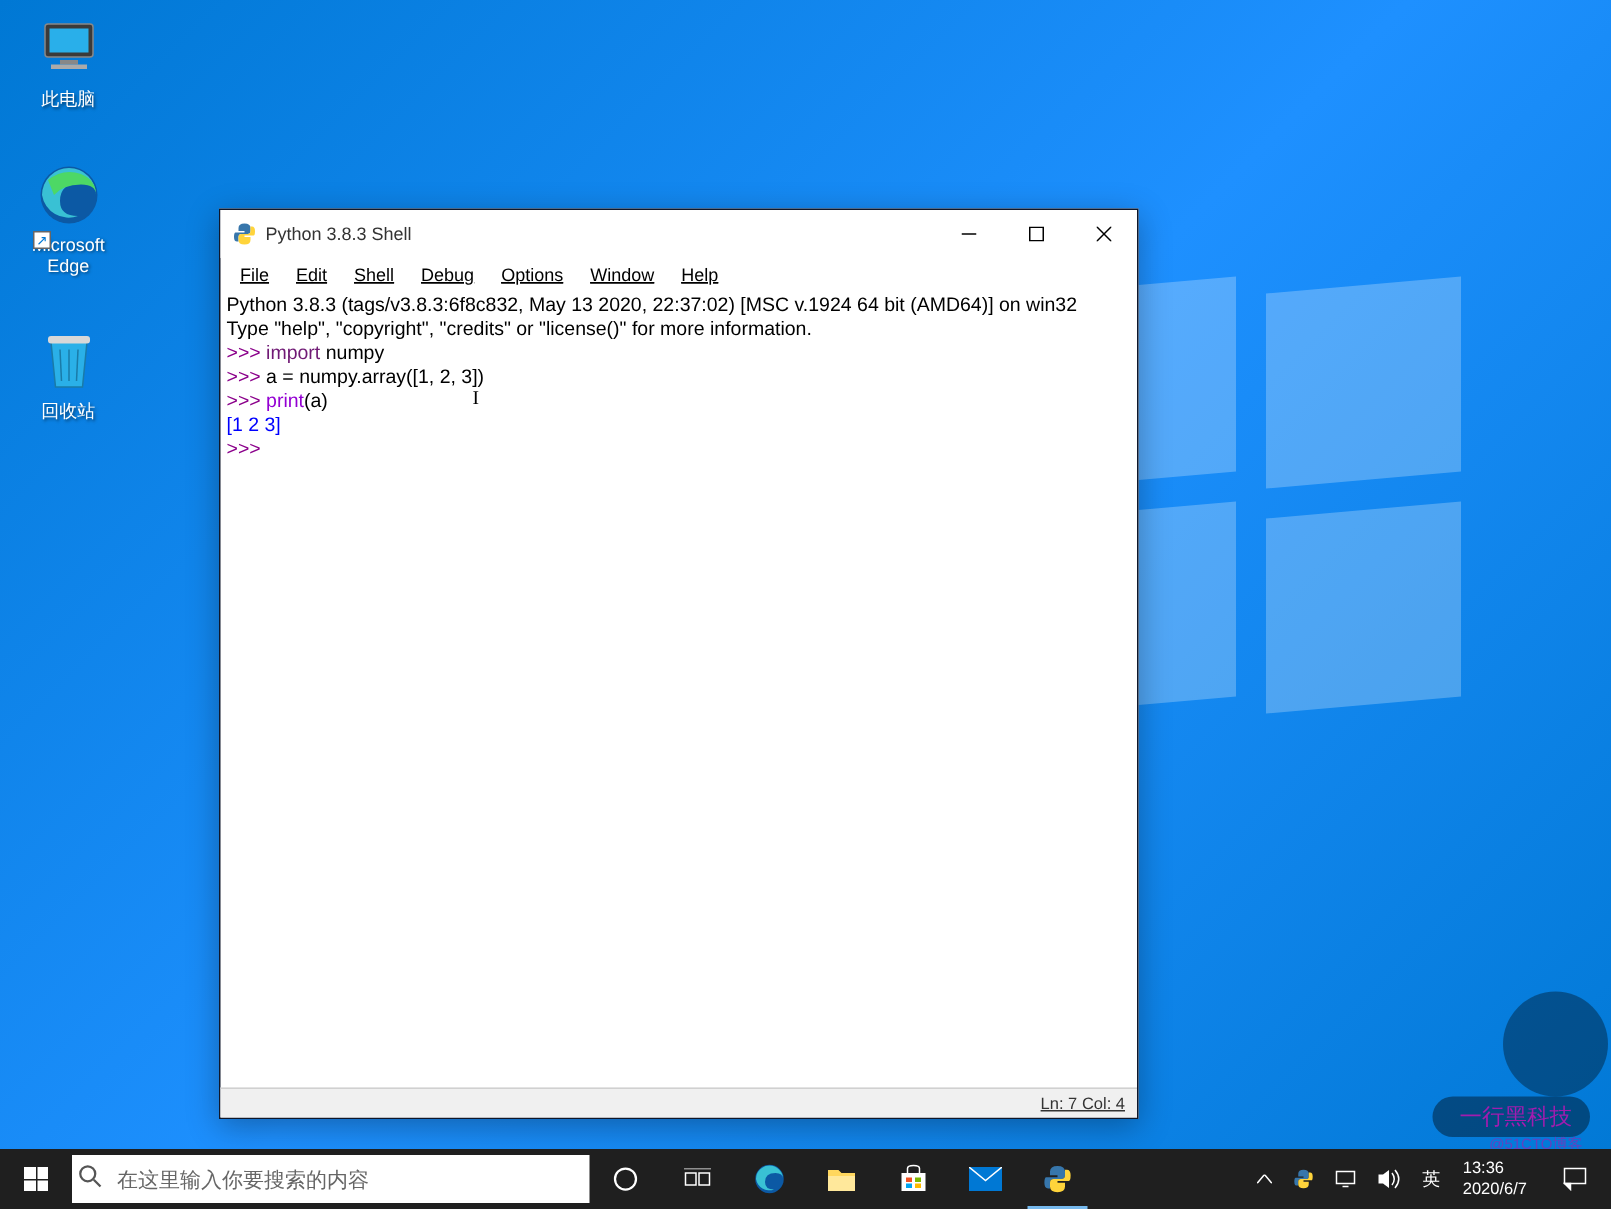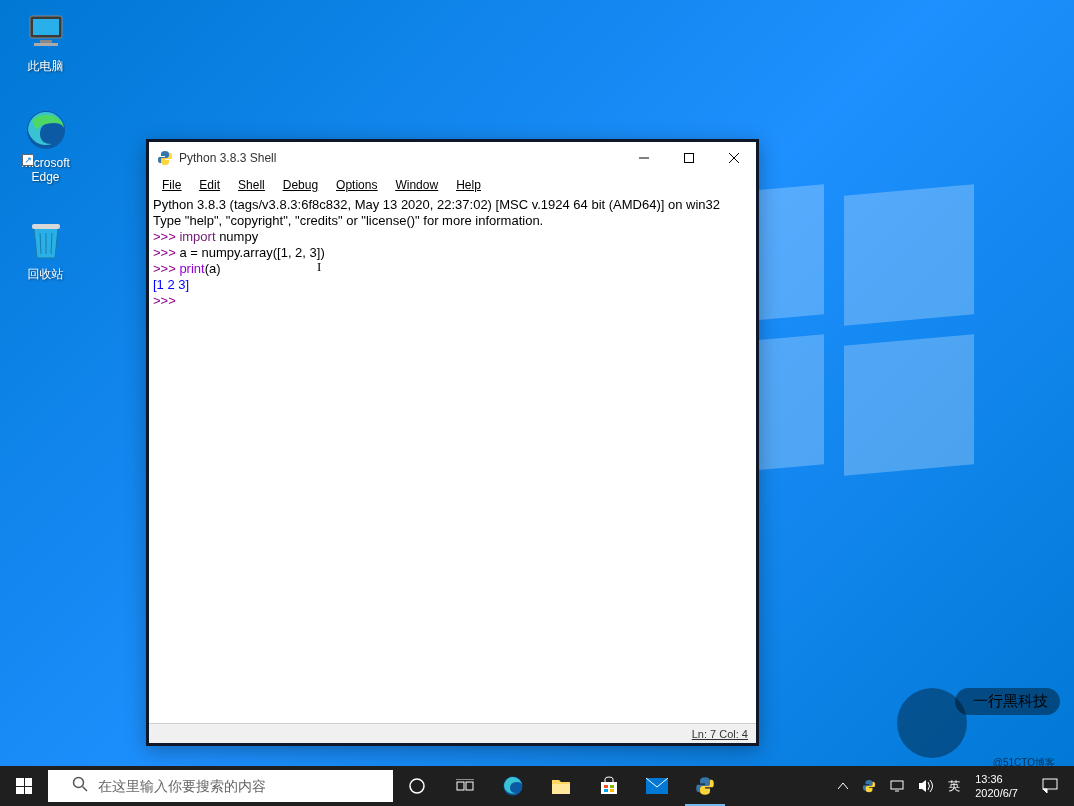--- a/index.html
+++ b/index.html
@@ -72,21 +72,21 @@
     .icon-recycle { top: 218px; left: 8px; }
     
     
     .idle-window {
       position: absolute;
       top: 139px;
       left: 146px;
       width: 613px;
       height: 607px;
       background: white;
-      border: 3px solid #0f172a;
+      border: 1px solid #0f172a;
       box-shadow: 0 5px 20px rgba(0,0,0,0.3);
       display: flex;
       flex-direction: column;
     }
     .title-bar {
       height: 32px;
       display: flex;
       align-items: center;
       background: white;
       padding: 0 0 0 8px;
@@ -193,21 +193,21 @@
       gap: 1px;
     }
     .win-logo div { background: white; }
     
     .search-box {
       width: 345px;
       height: 32px;
       background: white;
       display: flex;
       align-items: center;
-      padding: 0 24px;
+      padding: 0 4px;
     }
     .search-box .search-icon { color: #555; margin-right: 10px; }
     .search-box input {
       border: none;
       outline: none;
       flex: 1;
       font-size: 14px;
       color: #333;
     }
     .search-box input::placeholder { color: #666; }
@@ -267,22 +267,23 @@
       justify-content: center;
       cursor: pointer;
     }
     
     
     .watermark-widget {
       position: absolute;
       right: 14px;
       bottom: 48px;
       display: flex;
-      align-items: flex-start;
-      color: #000000;
+      align-items: flex-end;
+      color: #a21caf;
+      flex-direction: column;
     }
     .wm-circle {
       width: 70px;
       height: 70px;
       border-radius: 50%;
       background: #000;
       opacity: 0.35;
       margin-right: -12px;
     }
     .wm-badge {

